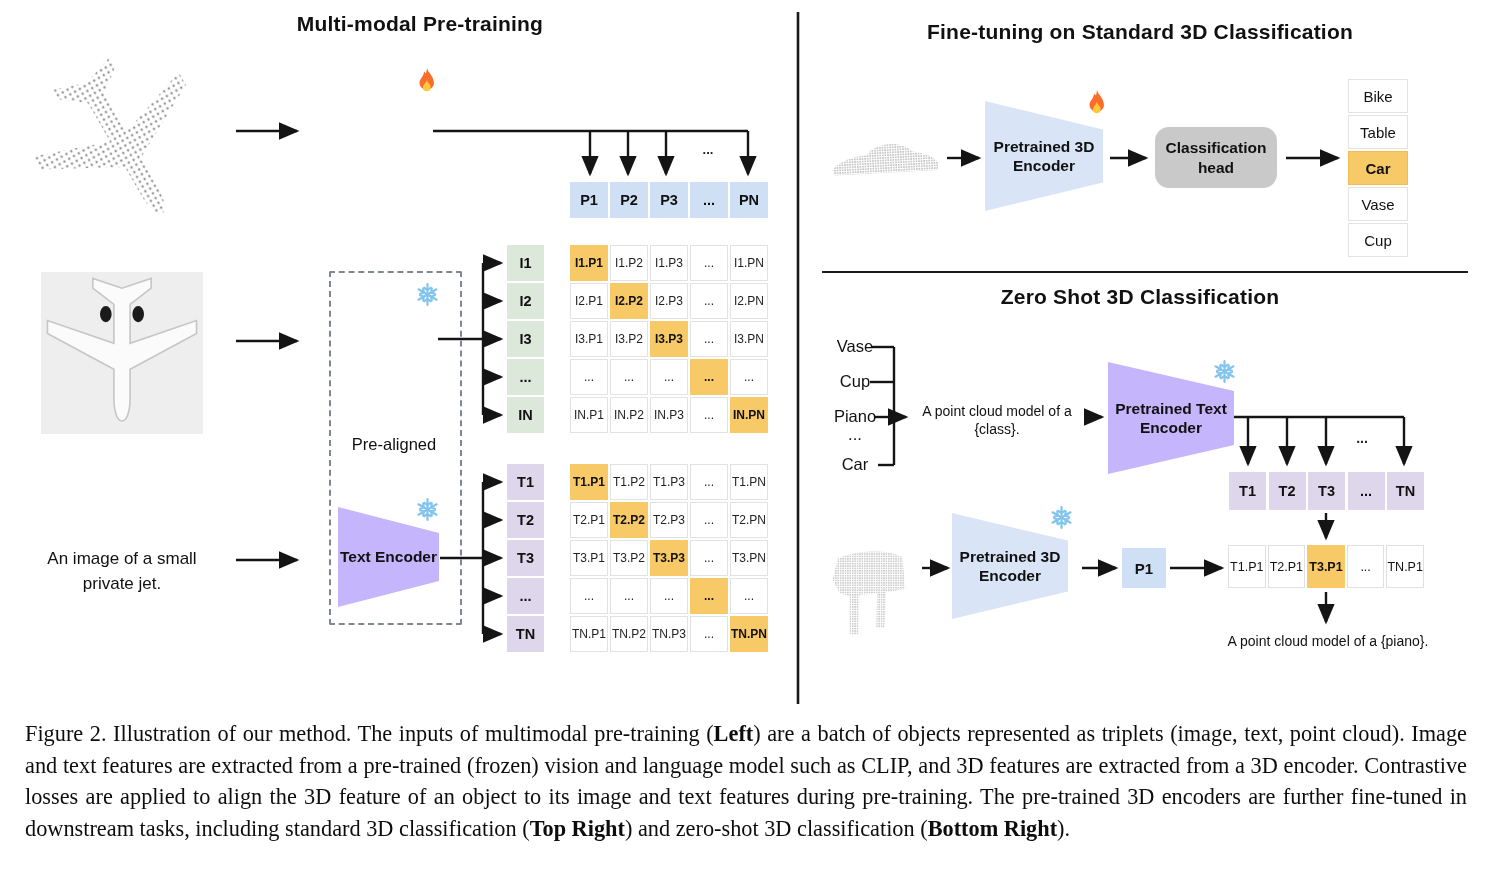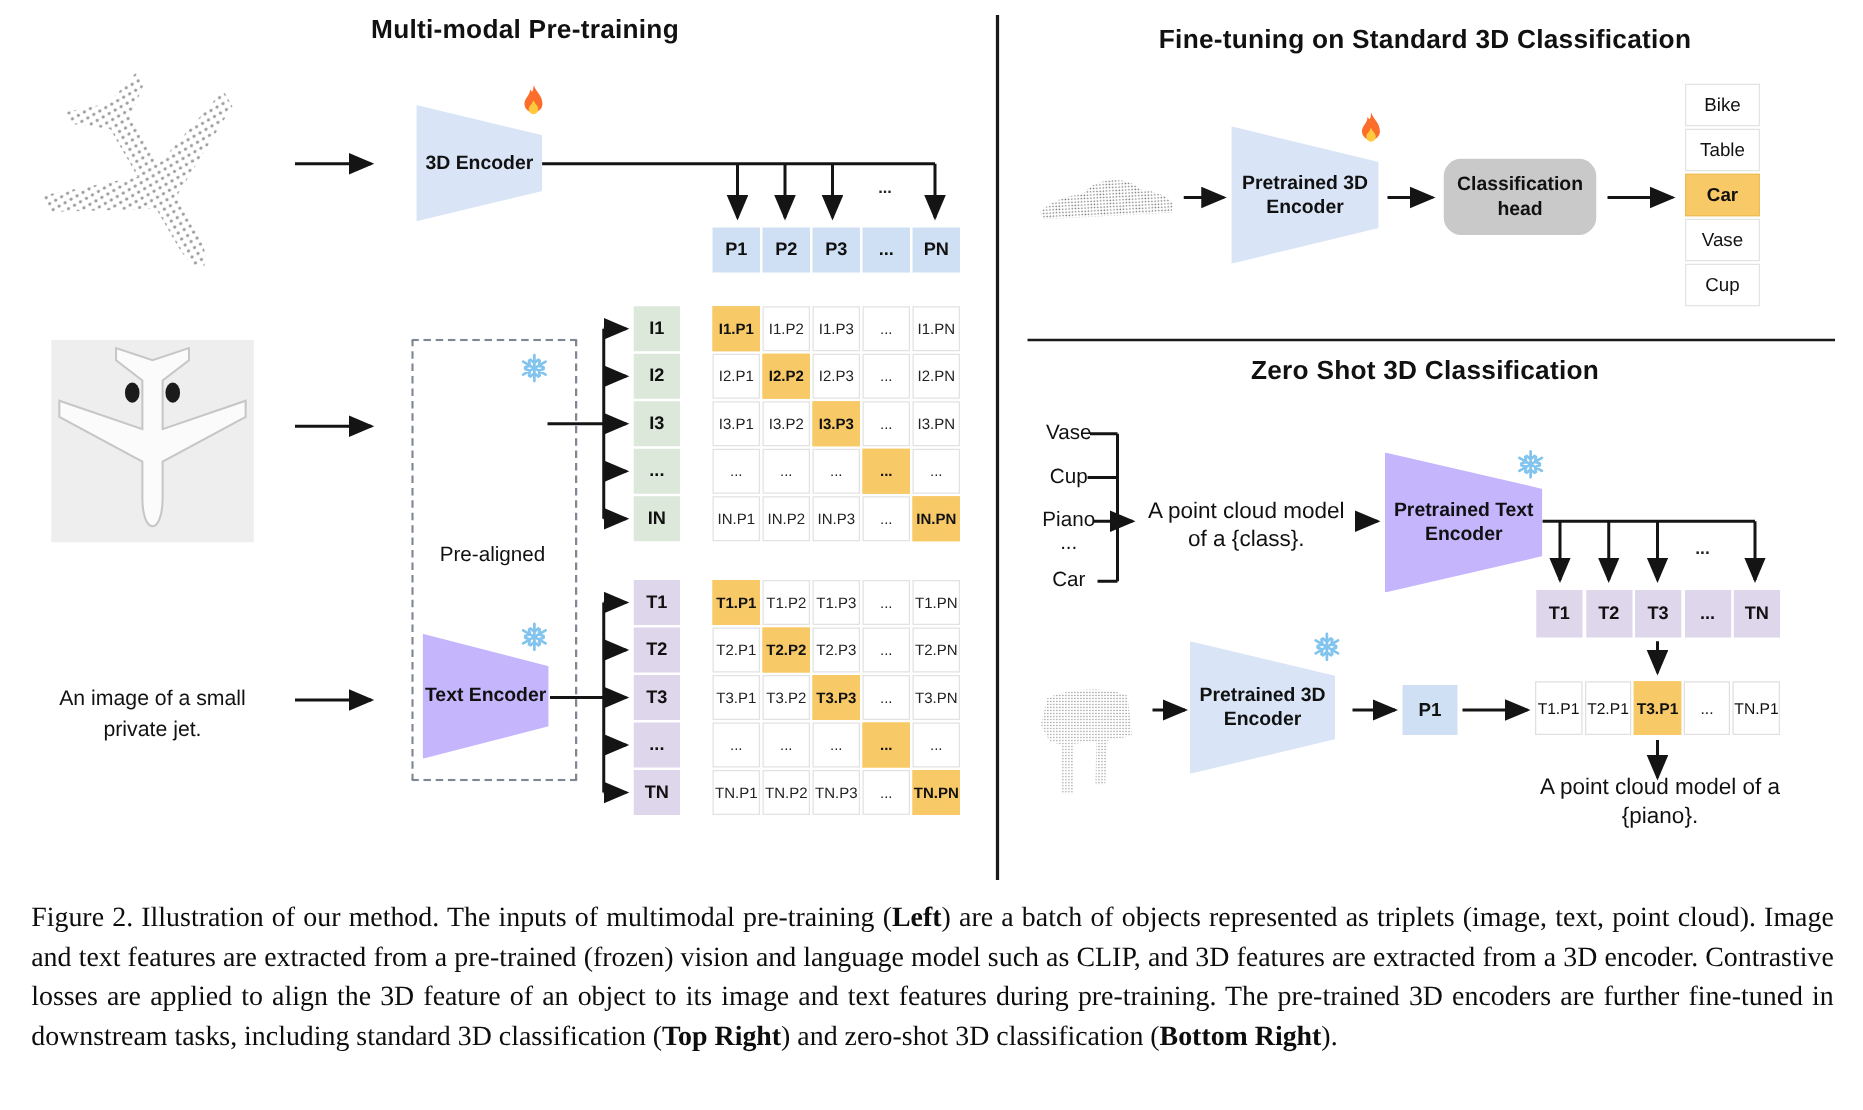--- a/index.html
+++ b/index.html
@@ -15,30 +15,30 @@
   .rowgrid{display:grid;grid-auto-flow:column;gap:2px;}
   .pcell{background:#cfe0f4;display:flex;align-items:center;justify-content:center;
          font-weight:bold;font-size:14.5px;}
   .lblcol{display:grid;gap:2px;}
   .icell{background:#dbe8da;display:flex;align-items:center;justify-content:center;font-weight:bold;font-size:14.5px;}
   .tcell{background:#ded6eb;display:flex;align-items:center;justify-content:center;font-weight:bold;font-size:14.5px;}
   .mgrid{display:grid;grid-template-columns:repeat(5,1fr);grid-template-rows:repeat(5,1fr);gap:2px;border-radius:24px;}
   .mcell{background:#fff;border:1px solid #e2e2e2;display:flex;align-items:center;justify-content:center;
          font-size:12px;color:#222;}
   .mcell.hl{background:#f8c967;border-color:#f8c967;font-weight:bold;color:#111;}
-  .ftlist{display:grid;grid-template-rows:repeat(5,34px);gap:2px;}
+  .ftlist{display:grid;grid-template-rows:repeat(5,34px);gap:2px;margin-top:12px;}
   .ftcell{background:#fff;border:1px solid #e3e3e3;display:flex;align-items:center;justify-content:center;font-size:15px;}
   .ftcell.hl{background:#f8c967;border-color:#f0bd55;font-weight:bold;}
   .simrow{display:grid;grid-template-columns:repeat(5,1fr);gap:2px;}
   .simcell{background:#fff;border:1px solid #e0e0e0;display:flex;align-items:center;justify-content:center;font-size:12.5px;}
   .simcell.hl{background:#f8c967;border-color:#f8c967;font-weight:bold;}
   .trow .pcellp{background:#ded6eb;display:flex;align-items:center;justify-content:center;font-weight:bold;font-size:14.5px;}
   .headbox{background:#c9c9c9;border-radius:14px;display:flex;align-items:center;justify-content:center;
            font-weight:bold;font-size:15.5px;text-align:center;line-height:1.25;}
-  .smalltext{font-size:18px;line-height:1.3;text-align:center;}
+  .smalltext{font-size:14px;line-height:1.3;text-align:center;}
   .dots{font-weight:bold;font-size:13px;text-align:center;color:#222;}
   .zslabel{font-size:16.5px;text-align:center;}
   .caption{font-family:"Liberation Serif",serif;font-size:22.3px;line-height:31.5px;color:#0d0d0d;
            text-align:justify;text-align-last:left;}
   svg.overlay{position:absolute;left:0;top:0;pointer-events:none;}
 </style>
 </head>
 <body>
 
 <div class="canvas">
@@ -125,23 +125,20 @@
     <rect x="0" y="0" width="100" height="100" fill="#eeeeee"></rect>
     <g transform="rotate(180 50 48)">
       <path d="M50 4 C53 4 55 10 55 18 L55 36 L96 58 L96 66 L55 52 L55 76 L68 86 L68 92 L50 86 L32 92 L32 86 L45 76 L45 52 L4 66 L4 58 L45 36 L45 18 C45 10 47 4 50 4 Z" fill="#fbfbfb" stroke="#c6c6c6" stroke-width="1"></path>
       <ellipse cx="40" cy="70" rx="3.6" ry="5" fill="#1b1b1b"></ellipse>
       <ellipse cx="60" cy="70" rx="3.6" ry="5" fill="#1b1b1b"></ellipse>
     </g>
   </svg>
 
   <div class="abs centertext" style="left:22px;top:532px;width:200px;height:56px;font-size:17px;line-height:1.45;margin-top:12px;">An image of a small private jet.</div>
 
-  <div class="abs trap blue" style="left:333px;top:84px;width:101px;height:93px;">
-    <div class="tlabel">3D Encoder</div>
-  </div>
   <svg class="abs" style="left:412px;top:66px;" width="30" height="32" viewBox="0 0 30 32">
     <path d="M15 2 C16.5 7.5 22 10 22 17.5 A7.3 7.3 0 0 1 7.5 17.5 C7.5 12 12 10.8 12 5.5 C13.8 7.2 14 9.5 15 2 Z" fill="#fb6d2a"></path>
     <path d="M15 14.5 C16.2 17.5 18.6 18 18.6 21.5 A3.8 3.8 0 0 1 11 21.5 C11 18.6 14 17.5 14.3 14.8 Z" fill="#ffc83d"></path>
   </svg>
 
   <div class="abs dashedbox" style="left:329px;top:271px;width:129px;height:350px;"></div>
   <div class="abs centertext" style="left:334px;top:432px;width:120px;height:24px;font-size:16.5px;">Pre-aligned</div>
 
   <svg class="abs" style="left:414px;top:281px;" width="27" height="27" viewBox="0 0 26 26">
     <g stroke="#82c4ee" stroke-width="2.1" stroke-linecap="round" fill="none">

